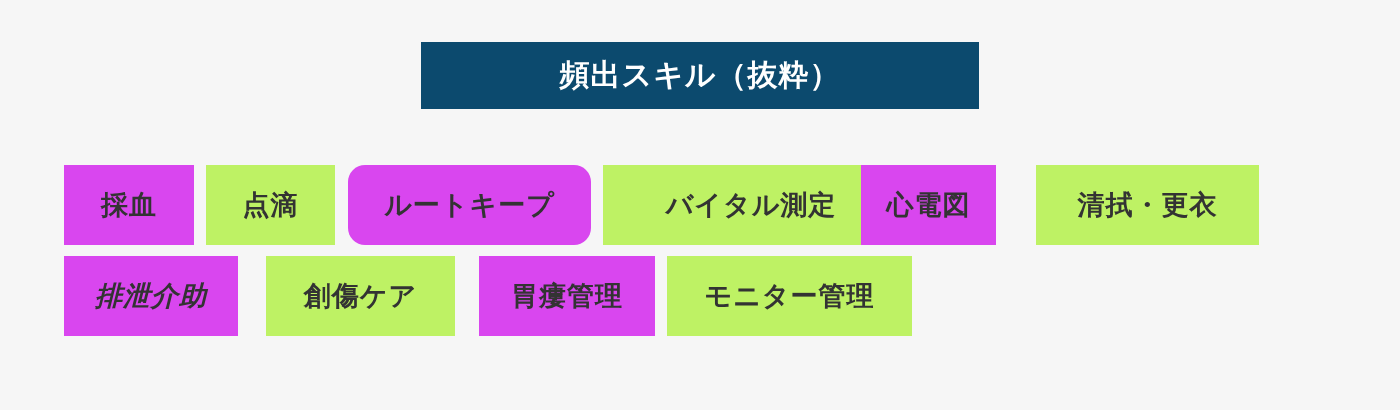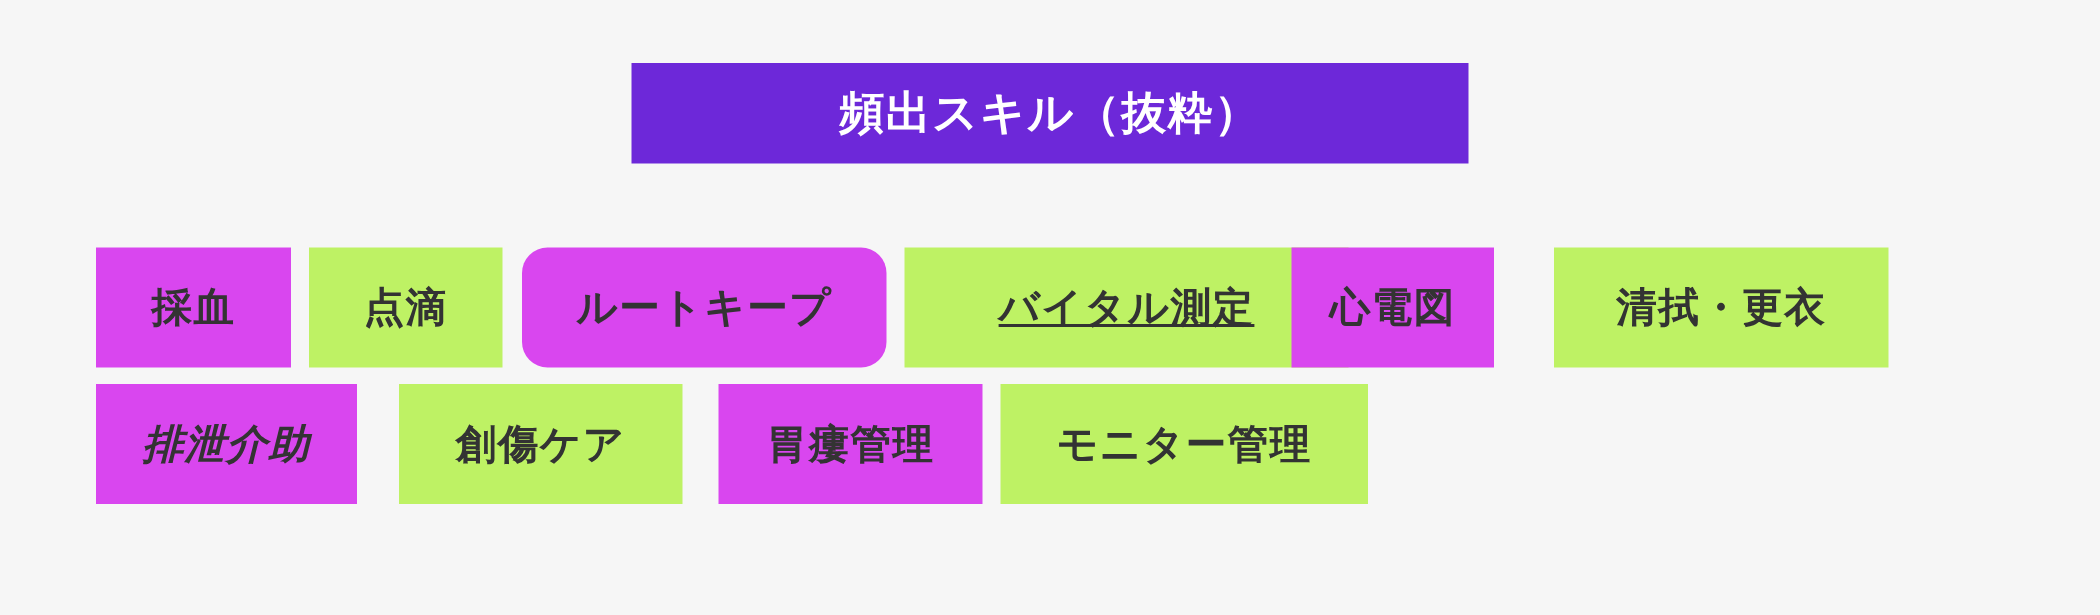--- a/index.html
+++ b/index.html
@@ -1,32 +1,32 @@
 <!DOCTYPE html>
 <html><head>
 <meta charset="utf-8">
 <style>
   html, body { margin:0; padding:0; }
   body { width:1400px; height:410px; background:#f6f6f6; position:relative; overflow:hidden;
          font-family:"DejaVu Sans", "Liberation Sans", sans-serif; }
-  .title { position:absolute; left:421px; top:42px; width:558px; height:67px; background:#6d28d9;
+  .title { position:absolute; left:421px; top:42px; width:558px; height:67px; background:#0c4a6e;
            color:#ffffff; font-size:30px; font-weight:bold; display:flex; align-items:center; justify-content:center; letter-spacing:1px; }
   .tile { position:absolute; height:80px; display:flex; align-items:center; justify-content:center;
           color:#333333; font-size:27px; font-weight:bold; letter-spacing:1px; }
   .light { background:#d946ef; }
   .dark { background:#bef264; }
 </style>
 </head>
 <body>
 
 <div class="title">頻出スキル（抜粋）</div>
 
 <div class="tile light" style="left:64px;top:165px;width:130px;">採血</div>
 <div class="tile dark" style="left:206px;top:165px;width:129px;">点滴</div>
 <div class="tile light" style="left:348px;top:165px;width:243px;border-radius:17px;">ルートキープ</div>
-<div class="tile dark" style="left:603px;top:165px;width:296px;text-decoration:underline;">バイタル測定</div>
+<div class="tile dark" style="left:603px;top:165px;width:296px;">バイタル測定</div>
 <div class="tile light" style="left:861px;top:165px;width:135px;text-align:right;">心電図</div>
 <div class="tile dark" style="left:1036px;top:165px;width:223px;">清拭・更衣</div>
 
 <div class="tile light" style="left:64px;top:256px;width:174px;font-style:italic;">排泄介助</div>
 <div class="tile dark" style="left:266px;top:256px;width:189px;">創傷ケア</div>
 <div class="tile light" style="left:467px;top:256px;width:176px;margin-left:12px;">胃瘻管理</div>
 <div class="tile dark" style="left:667px;top:256px;width:245px;">モニター管理</div>
 
 </body></html>

